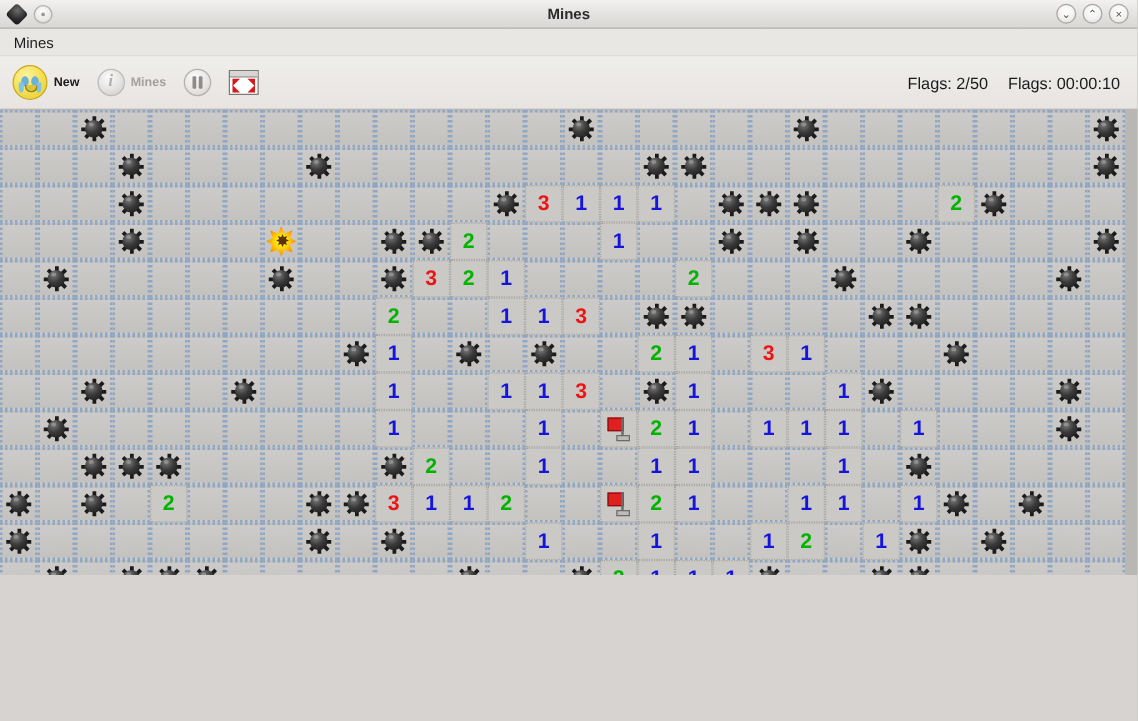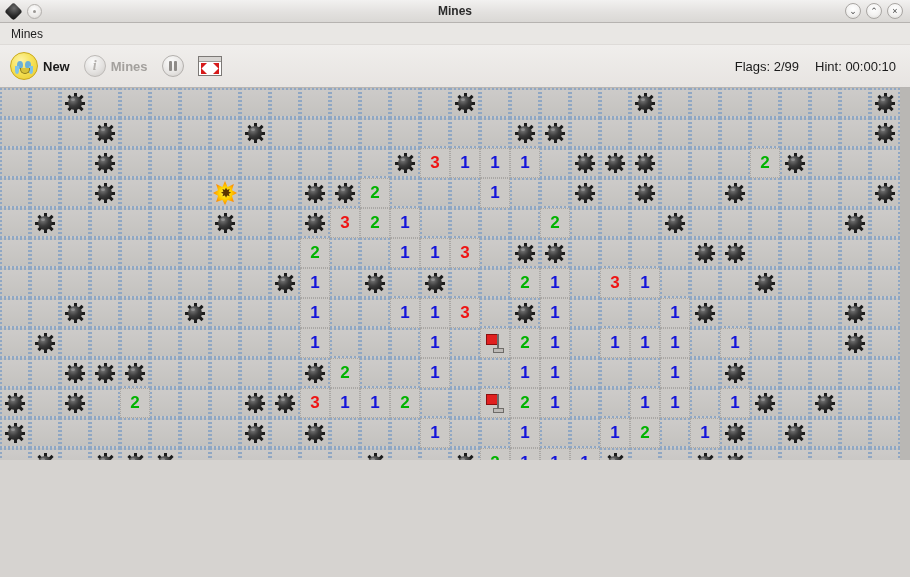--- a/index.html
+++ b/index.html
@@ -57,21 +57,21 @@
   .menubar .m { font-size: 12px; color: #1c1c1c; padding: 0 4px; }
 
   
   .toolbar {
     height: 43px; flex: 0 0 43px;
     background: linear-gradient(to bottom, #f0eeec 0%, #e7e4e1 100%);
     border-bottom: 1px solid #b8b5b2;
     display: flex; align-items: center; padding: 0 10px;
   }
   .tool { display: flex; align-items: center; gap: 5px; margin-right: 14px; }
-  .tool-label { font-size: 13px; font-weight: bold; color: #1a1a1a; }
+  .tool-label { font-size: 10px; font-weight: bold; color: #1a1a1a; }
   .tool-label.dim { color: #a3a09d; font-weight: bold; }
 
   
   .face {
     width: 28px; height: 28px; border-radius: 50%;
     background: radial-gradient(circle at 38% 30%, #fdf3a6 0%, #f6e259 45%, #e8c92c 100%);
     border: 1px solid #c9a81c; position: relative;
   }
   .face .eye { position:absolute; width:6px; height:8px; background:#6ab0d8; border-radius:50%; top:8px; }
   .face .eye.l { left: 6px; } .face .eye.r { right: 6px; }
@@ -202,22 +202,22 @@
     </div>
     <div class="tool">
       <span class="fs-icon">
         <i class="fs-arrow fs-a1"></i>
           <i class="fs-arrow fs-a2"></i>
         <i class="fs-arrow fs-a3"></i>
           <i class="fs-arrow fs-a4"></i>
       </span>
     </div>
     <div class="status">
-      <span>Flags: 2/99</span>
-      <span>Hint: 00:00:10</span>
+      <span>Flags: 2/50</span>
+      <span>Flags: 00:00:10</span>
     </div>
   </div>
 
   <div class="board-wrap">
     <div class="board" id="board" style="--cols: 30;">
         <div class="cell hidden"></div>
         <div class="cell hidden"></div>
         <div class="cell hidden">
           <span class="mine">
             <span class="sp h"></span>

